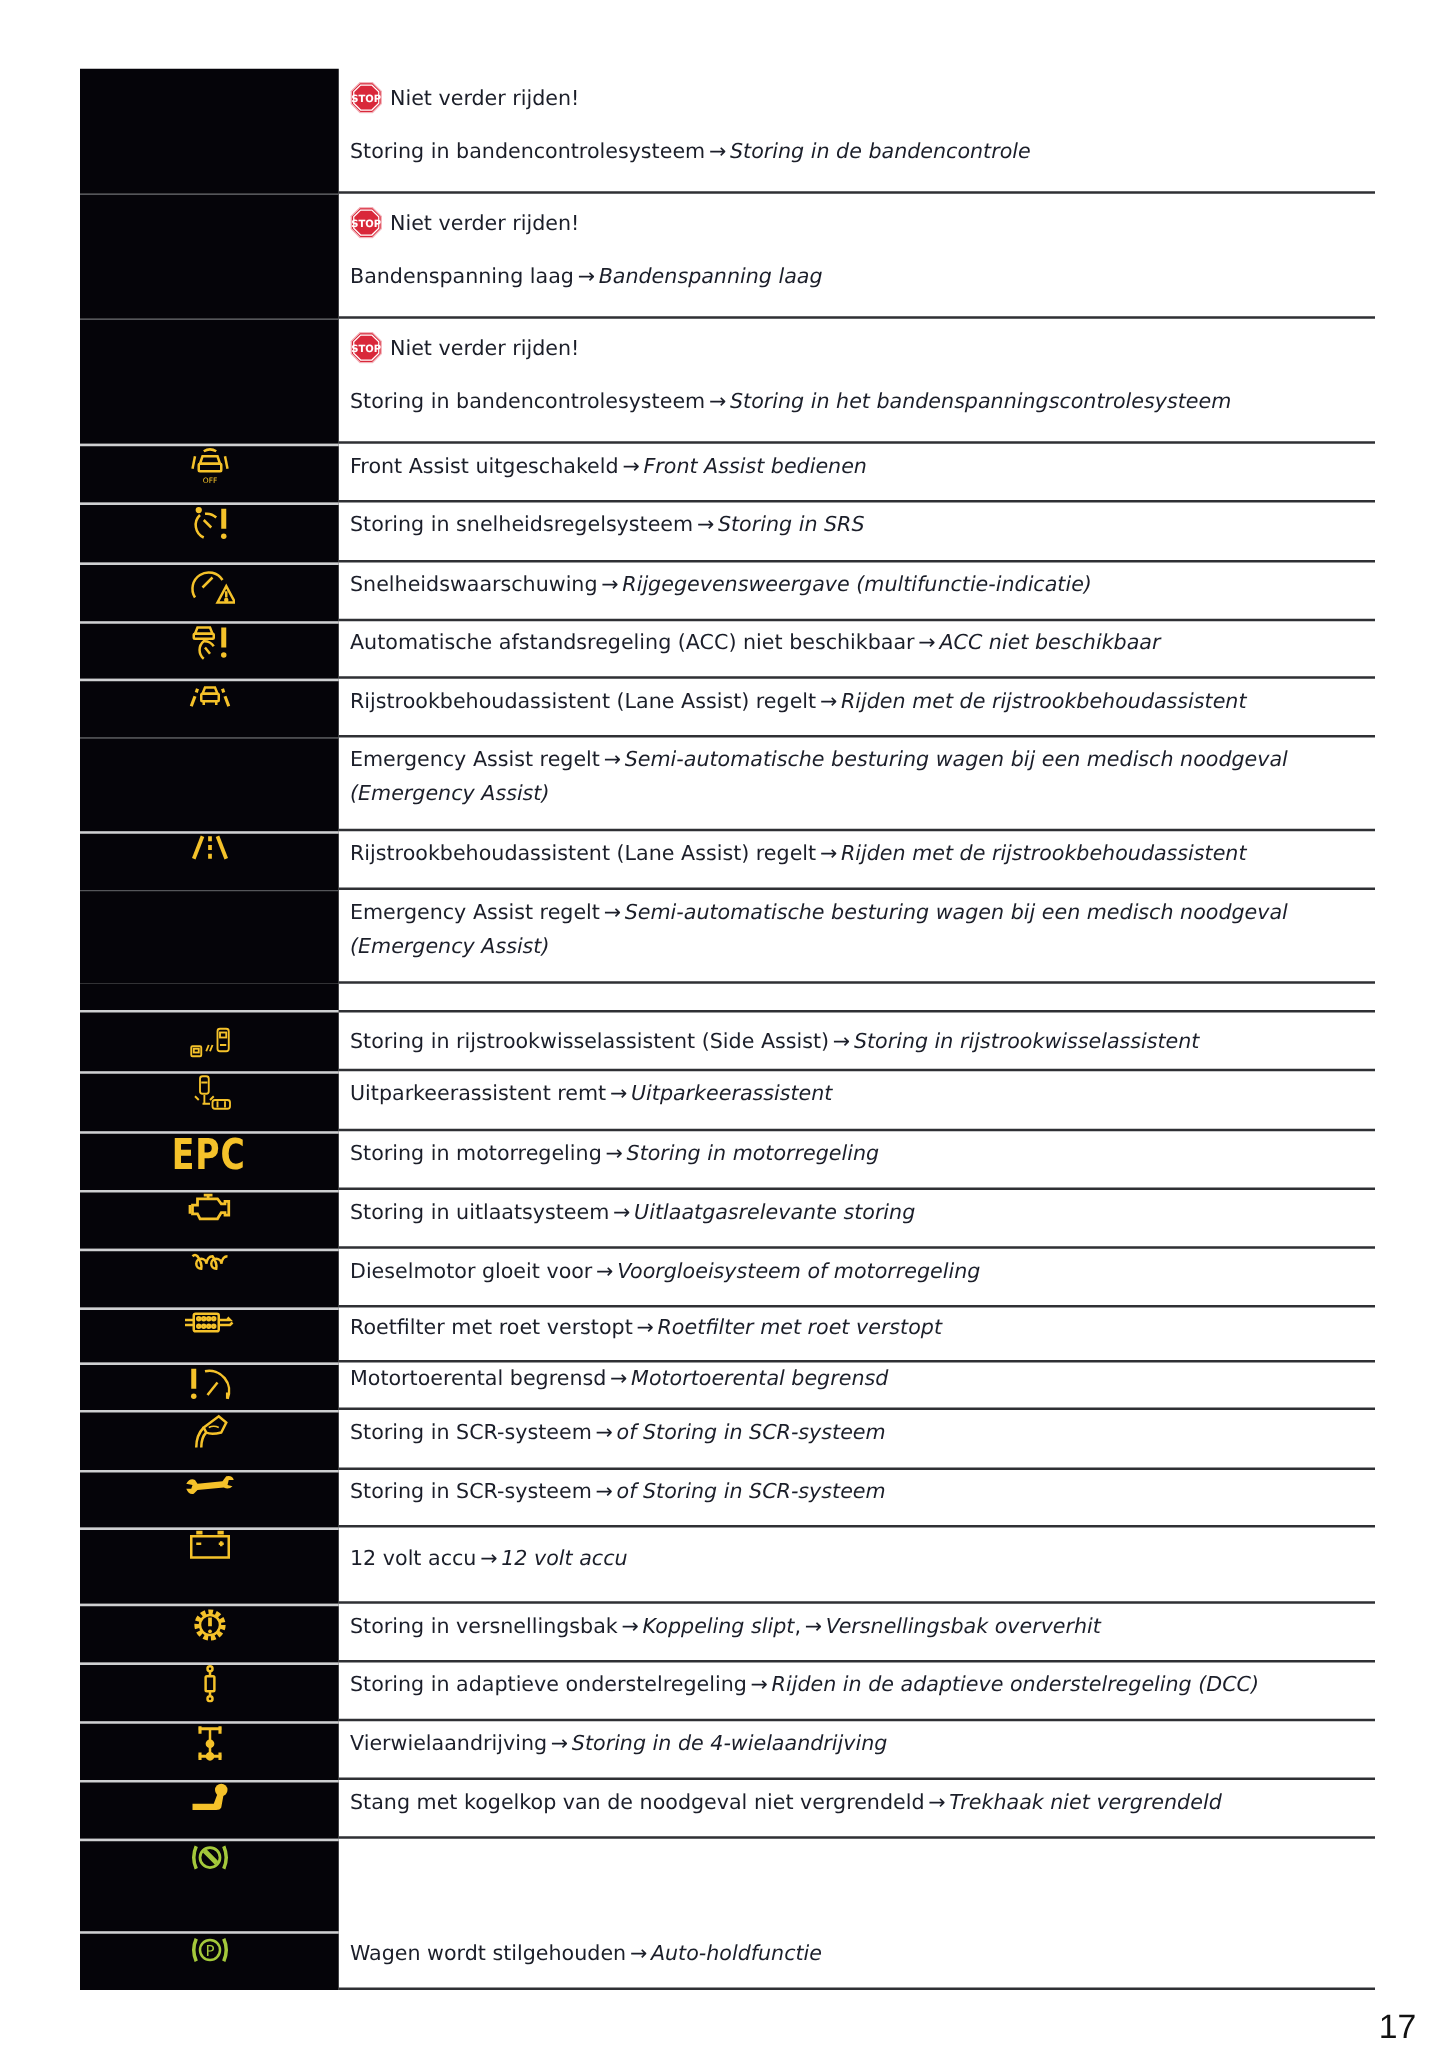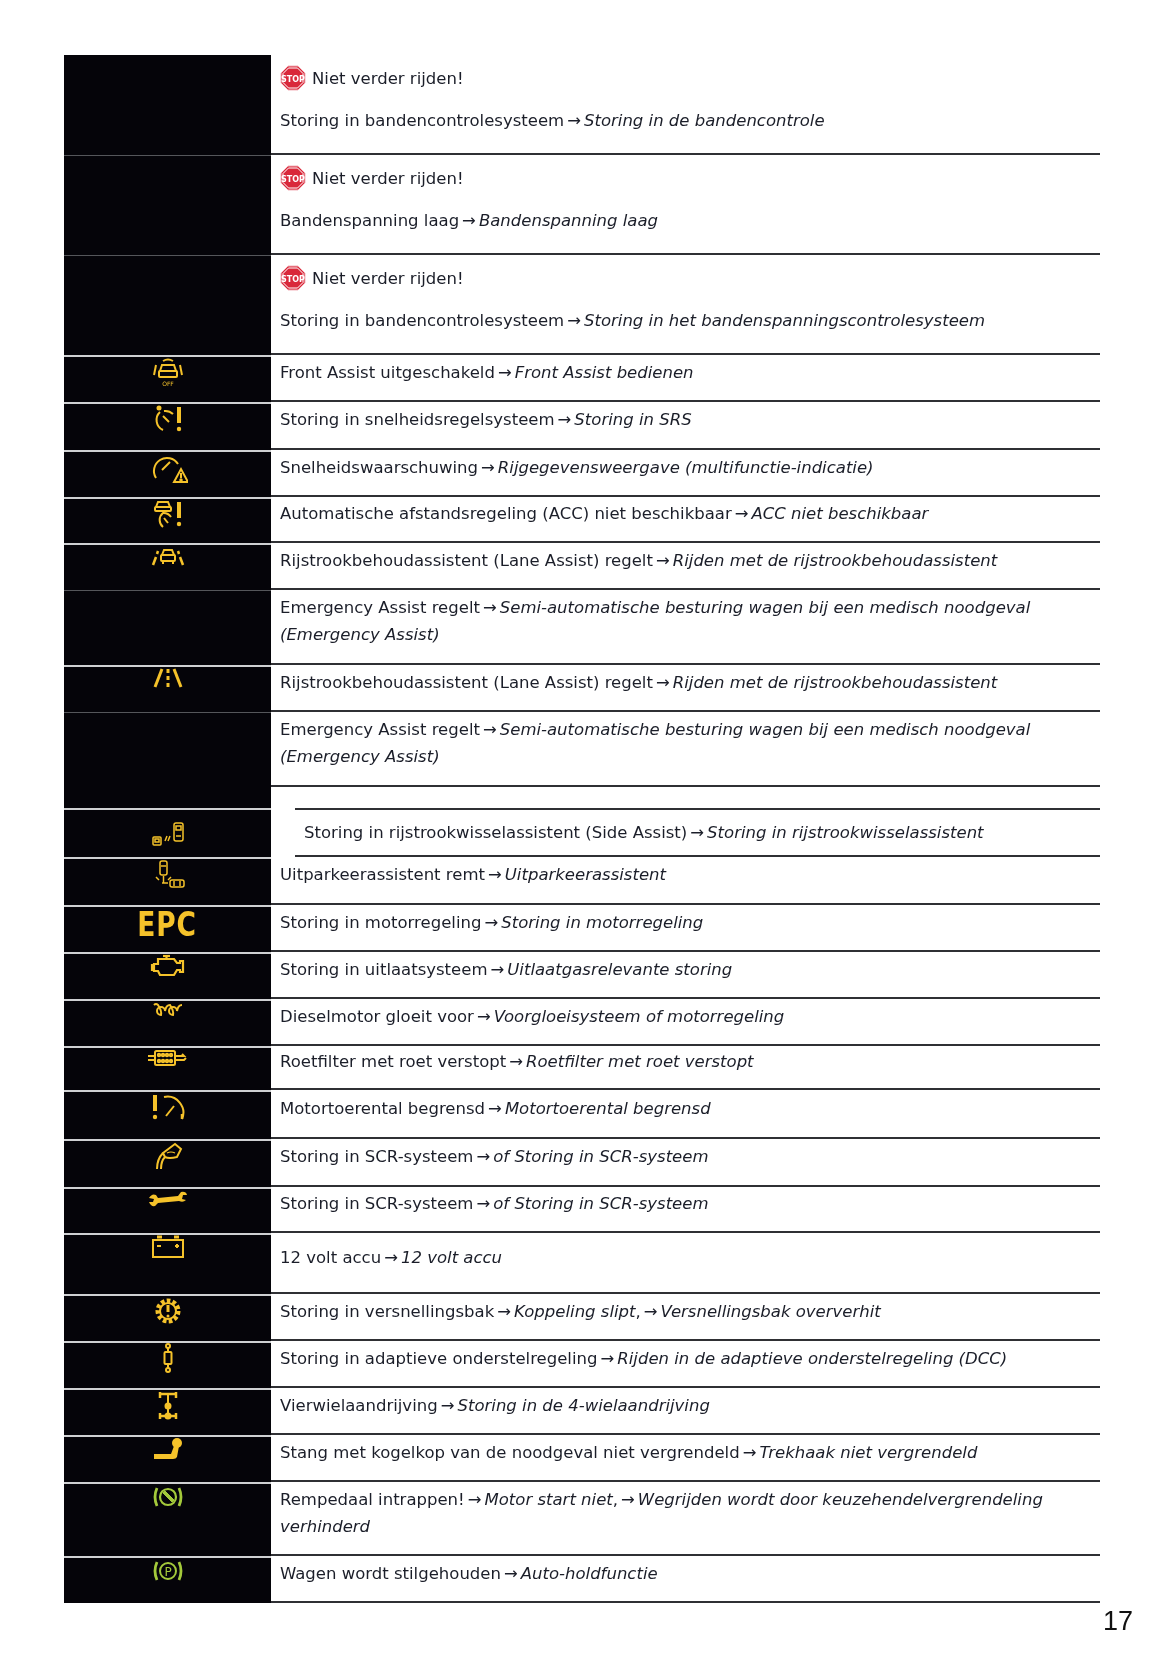--- a/index.html
+++ b/index.html
@@ -192,21 +192,21 @@
             <rect x="24" y="2" width="9" height="18" rx="2"></rect>
             <rect x="26" y="5" width="5" height="4"></rect>
             <line x1="26" y1="15" x2="31" y2="15"></line>
             <rect x="3" y="16" width="8" height="8" rx="1"></rect>
             <rect x="5" y="18" width="4" height="3"></rect>
             <path d="M15 20 L17 15"></path>
             <path d="M18 20 L20 15"></path>
           </svg>
       </div>
     </div>
-    <div class="text-cell" style="flex-direction:column;justify-content:flex-start;padding:0;margin-left:24px;">
+    <div class="text-cell" style="flex-direction:column;justify-content:flex-start;padding:0;">
       <div style="height:23px;border-bottom:2px solid #2f3034;box-sizing:border-box;"></div>
       <div style="flex:1;display:flex;align-items:center;padding-left:9px;">
         <div class="line"><span>Storing in rijstrookwisselassistent (Side Assist)</span><span class="arrow">→</span><span class="it">Storing in rijstrookwisselassistent</span></div>
       </div>
     </div>
   </div>
 
   <div class="row" style="height:48px">
     <div class="icon-cell">
       <svg width="36" height="30" viewBox="0 0 36 30" fill="none" stroke="#f5c22a" stroke-width="1.5">
@@ -276,21 +276,21 @@
           <circle cx="24" cy="13" r="1.2"></circle>
           <path d="M28 8 H37 L35 6"></path>
           <path d="M28 12 H37 L39 10"></path>
         </svg>
     </div>
     <div class="text-cell">
       <div class="line"><span>Roetfilter met roet verstopt</span><span class="arrow">→</span><span class="it">Roetfilter met roet verstopt</span></div>
     </div>
   </div>
 
-  <div class="row" style="height:49px">
+  <div class="row" style="height:38px">
     <div class="icon-cell">
       <svg width="36" height="30" viewBox="0 0 36 30" fill="none" stroke="#f5c22a" stroke-width="2">
           <line x1="5" y1="3" x2="5" y2="19" stroke-width="4"></line>
           <circle cx="5" cy="25" r="2.2" fill="#f5c22a" stroke="none"></circle>
           <path d="M14 5 A16 16 0 0 1 32 27"></path>
           <path d="M16 24 L24 14"></path>
           <line x1="32" y1="27" x2="32" y2="22" stroke-width="2.5"></line>
         </svg>
     </div>
     <div class="text-cell">
@@ -402,23 +402,20 @@
 
   <div class="row" style="height:74px">
     <div class="icon-cell">
       <svg width="32" height="26" viewBox="0 0 32 26" fill="none" stroke="#a4c93b" stroke-width="2.2">
           <circle cx="16" cy="13" r="8"></circle>
           <path d="M5 4 Q1 13 5 22" stroke-width="2.8"></path>
           <path d="M27 4 Q31 13 27 22" stroke-width="2.8"></path>
           <path d="M11 9 L20 18 L22 16 L13 7 Z" fill="#a4c93b" stroke-width="1"></path>
         </svg>
     </div>
-    <div class="text-cell">
-      <div class="line wrap"><span>Rempedaal intrappen!</span><span class="arrow">→</span><span class="it">Motor start niet</span><span>,</span><span class="arrow">→</span><span class="it">Wegrijden wordt door keuzehendelvergrendeling verhinderd</span></div>
-    </div>
   </div>
 
   <div class="row" style="height:47px">
     <div class="icon-cell">
       <svg width="32" height="26" viewBox="0 0 32 26" fill="none" stroke="#a4c93b" stroke-width="2">
           <circle cx="16" cy="13" r="8"></circle>
           <path d="M5 4 Q1 13 5 22" stroke-width="2.8"></path>
           <path d="M27 4 Q31 13 27 22" stroke-width="2.8"></path>
           <text x="16" y="17.5" font-size="12" fill="#a4c93b" stroke="none" text-anchor="middle" font-family="DejaVu Sans, sans-serif">P</text>
         </svg>

